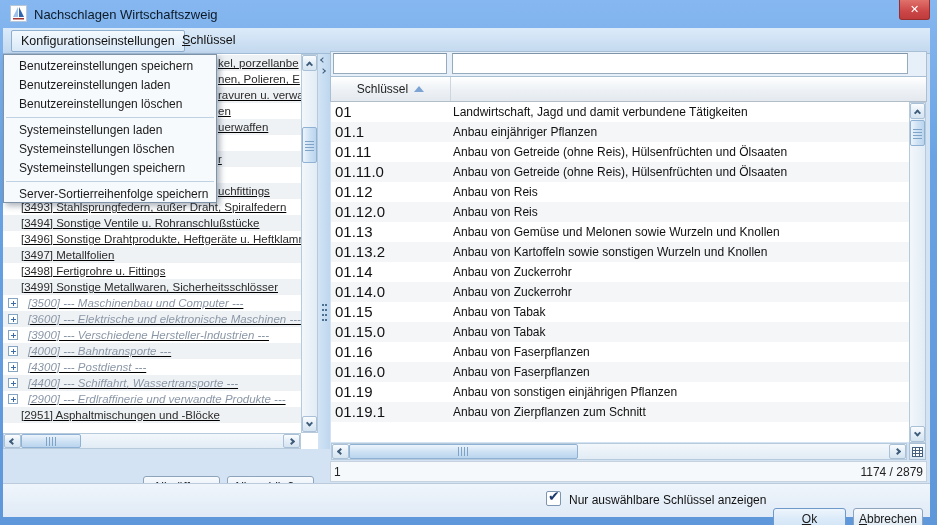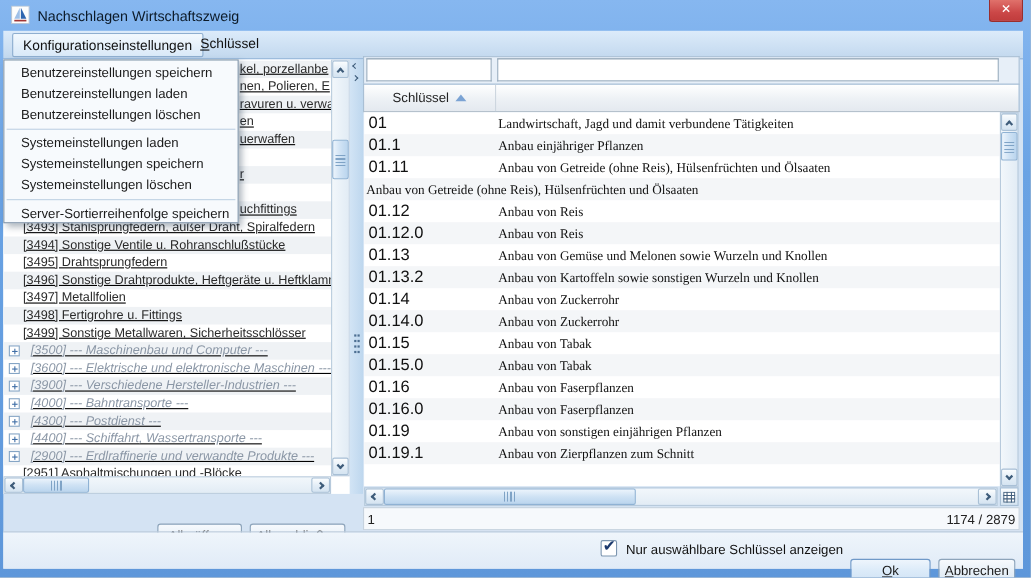--- a/index.html
+++ b/index.html
@@ -88,21 +88,21 @@
        background:linear-gradient(#ffffff,#edf1f5 55%,#e4e9ef);
        border:1px solid #a9bfd4;border-bottom:1px solid #b2bdc8;}
   #hdr .c1{position:absolute;left:0;top:0;width:120px;height:24px;border-right:1px solid #cdd6df;
        display:flex;align-items:center;justify-content:center;gap:6px;font-size:12px;color:#222;}
   .sort-up{width:0;height:0;border-left:5px solid transparent;border-right:5px solid transparent;
        border-bottom:6px solid #7ba3d4;}
   #gbody{position:absolute;left:331px;top:102px;width:578px;height:340px;background:#fff;overflow:hidden;}
   .drow{height:20px;display:flex;}
   #gbody .drow:nth-child(even){background:#f4f6f8;}
   .dc1{width:120px;padding-left:4px;font-size:15px;line-height:20px;color:#111;}
-  .dc2{flex:1;padding-left:2px;font-size:12px;line-height:20px;color:#111;white-space:nowrap;overflow:hidden;font-family:Liberation Serif, serif;}
+  .dc2{flex:1;padding-left:2px;font-size:12px;line-height:20px;color:#111;white-space:nowrap;overflow:hidden;}
   #gvsb{left:909px;top:102px;width:17px;height:341px;}
   #ghsb{left:331px;top:443px;width:576px;height:17px;}
   #gridbtn{position:absolute;left:909px;top:443px;width:17px;height:17px;display:flex;align-items:center;justify-content:center;
        background:linear-gradient(#fbfdfe,#e4eef7 50%,#d5e4f1);border:1px solid #a9c0d6;}
   #status{position:absolute;left:330px;top:461px;width:597px;height:21px;background:#f6f9fc;
        border:1px solid #c6d2de;font-size:12px;color:#222;}
   #status .sl{position:absolute;left:3px;top:3px;}
   #status .sr{position:absolute;right:3px;top:3px;}
 
   
@@ -156,21 +156,20 @@
       <div class="trow frag">nen, Polieren, E</div>
       <div class="trow frag">ravuren u. verwa</div>
       <div class="trow frag">en</div>
       <div class="trow frag">uerwaffen</div>
       <div class="trow frag"></div>
       <div class="trow frag">r</div>
       <div class="trow frag"></div>
       <div class="trow frag">uchfittings</div>
       <div class="trow leaf">[3493] Stahlsprungfedern, außer Draht, Spiralfedern</div>
       <div class="trow leaf">[3494] Sonstige Ventile u. Rohranschlußstücke</div>
-      <div class="trow leaf">[3495] Drahtsprungfedern</div>
       <div class="trow leaf">[3496] Sonstige Drahtprodukte, Heftgeräte u. Heftklammern</div>
       <div class="trow leaf">[3497] Metallfolien</div>
       <div class="trow leaf">[3498] Fertigrohre u. Fittings</div>
       <div class="trow leaf">[3499] Sonstige Metallwaren, Sicherheitsschlösser</div>
       <div class="trow grp"><span class="plus"></span><span>[3500] --- Maschinenbau und Computer ---</span></div>
       <div class="trow grp"><span class="plus"></span><span>[3600] --- Elektrische und elektronische Maschinen ---</span></div>
       <div class="trow grp"><span class="plus"></span><span>[3900] --- Verschiedene Hersteller-Industrien ---</span></div>
       <div class="trow grp"><span class="plus"></span><span>[4000] --- Bahntransporte ---</span></div>
       <div class="trow grp"><span class="plus"></span><span>[4300] --- Postdienst ---</span></div>
       <div class="trow grp"><span class="plus"></span><span>[4400] --- Schiffahrt, Wassertransporte ---</span></div>
@@ -230,20 +229,21 @@
       </div>
     <div class="drow">
         <div class="dc1">01.1</div>
         <div class="dc2">Anbau einjähriger Pflanzen</div>
       </div>
     <div class="drow">
         <div class="dc1">01.11</div>
         <div class="dc2">Anbau von Getreide (ohne Reis), Hülsenfrüchten und Ölsaaten</div>
       </div>
     <div class="drow">
+        <div class="dc1">01.11.0</div>
         <div class="dc2">Anbau von Getreide (ohne Reis), Hülsenfrüchten und Ölsaaten</div>
       </div>
     <div class="drow">
         <div class="dc1">01.12</div>
         <div class="dc2">Anbau von Reis</div>
       </div>
     <div class="drow">
         <div class="dc1">01.12.0</div>
         <div class="dc2">Anbau von Reis</div>
       </div>
@@ -336,19 +336,19 @@
     <div class="btn" id="ok"><span class="mn">O</span><span>k</span></div>
     <div class="btn" id="cancel"><span class="mn">A</span><span>bbrechen</span></div>
   </div>
 
   <div id="popup">
     <div class="mi">Benutzereinstellungen speichern</div>
     <div class="mi">Benutzereinstellungen laden</div>
     <div class="mi">Benutzereinstellungen löschen</div>
     <div class="msep"></div>
     <div class="mi">Systemeinstellungen laden</div>
+    <div class="mi">Systemeinstellungen löschen</div>
     <div class="mi">Systemeinstellungen speichern</div>
-    <div class="mi">Systemeinstellungen löschen</div>
     <div class="msep"></div>
     <div class="mi">Server-Sortierreihenfolge speichern</div>
   </div>
 
 </div>
 
 </body></html>

